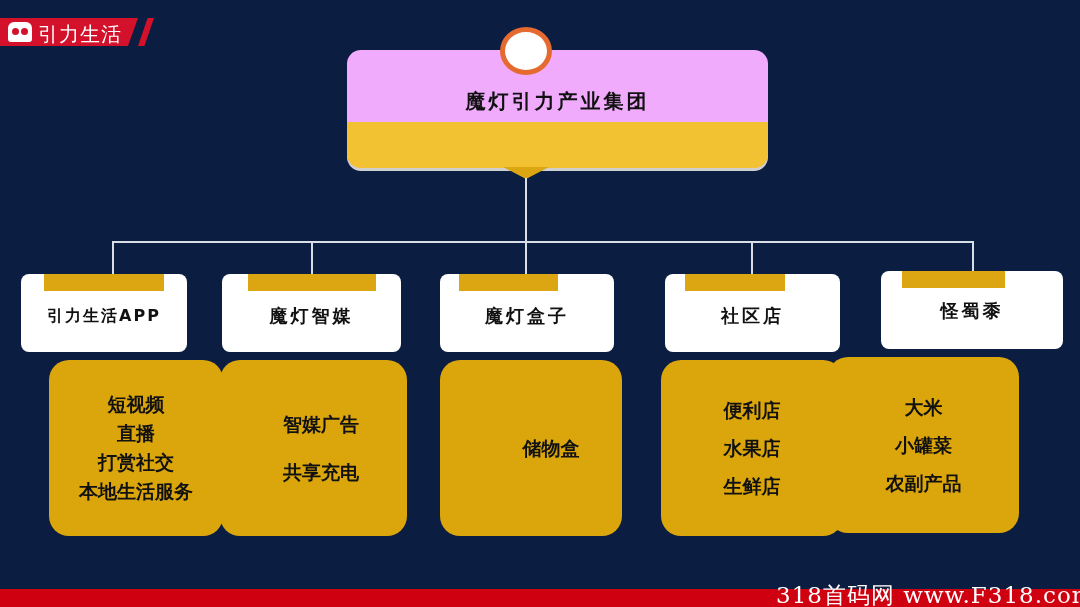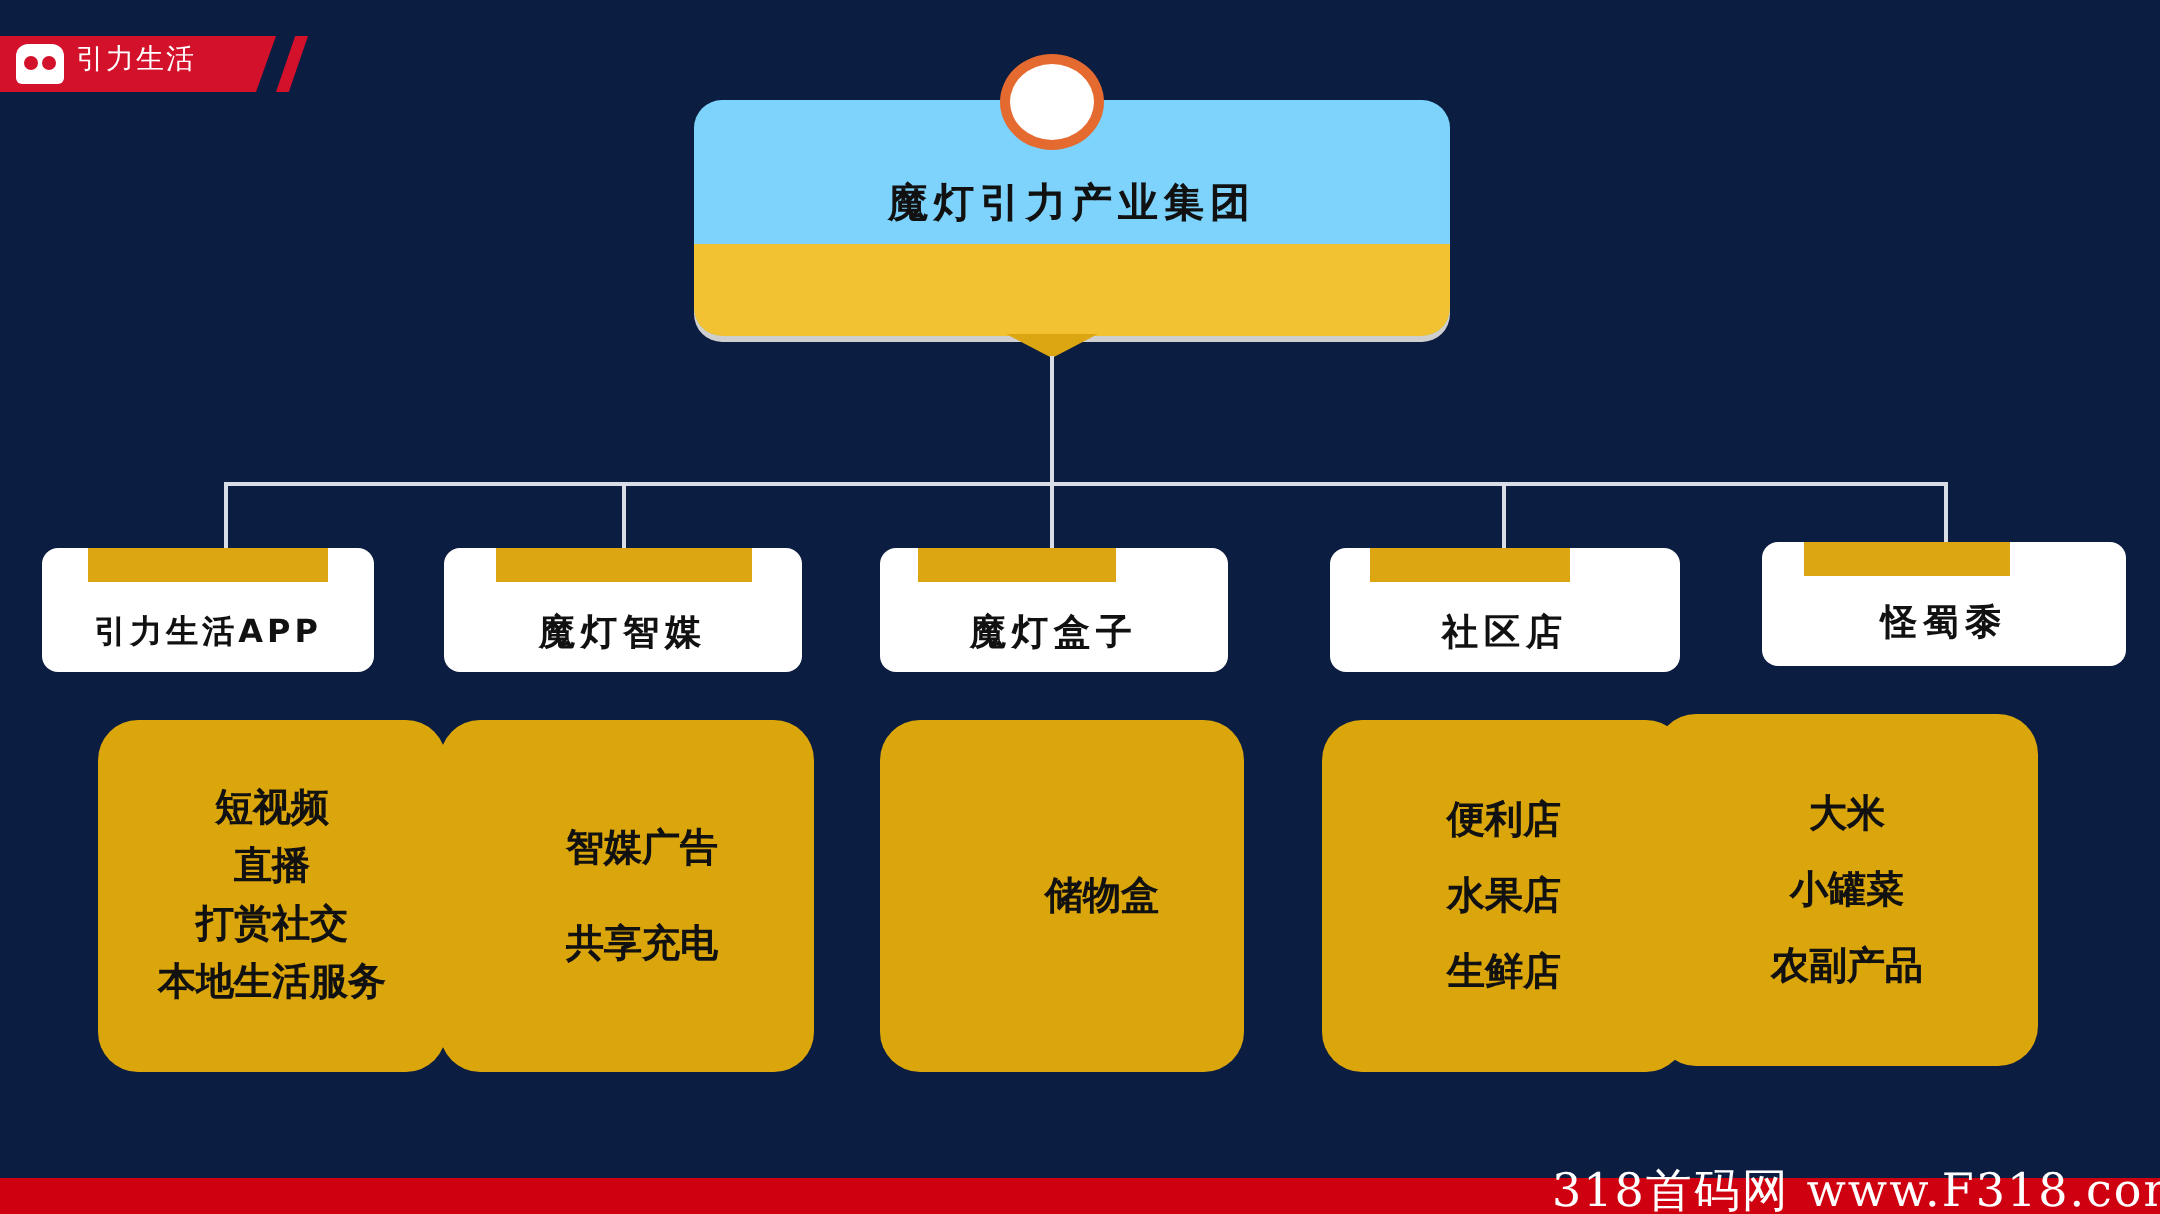--- a/index.html
+++ b/index.html
@@ -7,33 +7,33 @@
   body { background:#0b1d40; font-family:"DejaVu Sans","Liberation Sans",sans-serif; position:relative; }
 
   .brand { position:absolute; left:0; top:18px; height:28px; }
   .brand-bar { position:absolute; left:0; top:0; width:138px; height:28px; background:#d3112b;
     clip-path:polygon(0 0,100% 0,calc(100% - 10px) 100%,0 100%); }
   .brand-slash { position:absolute; left:138px; top:0; width:16px; height:28px; background:#d3112b;
     clip-path:polygon(60% 0,100% 0,40% 100%,0 100%); }
   .brand-logo { position:absolute; left:8px; top:4px; width:24px; height:20px; background:#fff; border-radius:6px 6px 3px 3px; }
   .brand-logo .eye { position:absolute; top:6px; width:7px; height:7px; background:#d3112b; border-radius:50%; }
   .brand-logo .eye.l { left:4px; } .brand-logo .eye.r { left:13px; }
-  .brand-text { position:absolute; left:38px; top:3px; color:#fff; font-size:14px; letter-spacing:1px; white-space:nowrap; }
+  .brand-text { position:absolute; left:38px; top:3px; color:#fff; font-size:20px; letter-spacing:1px; white-space:nowrap; }
 
-  .root { position:absolute; left:347px; top:50px; width:378px; height:118px; border-radius:14px; overflow:hidden;
-    background:#7dd3fc; box-shadow:0 3px 0 #cfcfcf; }
+  .root { position:absolute; left:347px; top:50px; width:421px; height:118px; border-radius:14px; overflow:hidden;
+    background:#f0abfc; box-shadow:0 3px 0 #cfcfcf; }
   .root-bottom { position:absolute; left:0; top:72px; width:100%; height:46px; background:#f2c232; }
   .root-title { position:absolute; left:0; top:38px; width:100%; text-align:center; font-size:20px; font-weight:bold; color:#111; letter-spacing:3px; }
   .root-circle { position:absolute; left:500px; top:27px; width:52px; height:48px; border-radius:50%; background:#fff; border:5px solid #e56a2f; }
   .root-pointer { position:absolute; left:503px; top:167px; width:46px; height:12px; background:#dba612;
     clip-path:polygon(0 0,100% 0,50% 100%); }
 
   .line { position:absolute; background:#d8dde6; }
 
-  .cat { position:absolute; top:274px; width:168px; height:62px; background:#fff; border-radius:8px; }
+  .cat { position:absolute; top:274px; width:168px; height:78px; background:#fff; border-radius:8px; }
   .cat-strip { position:absolute; left:26px; top:0; width:115px; height:17px; background:#dba612; }
   .cat-label { position:absolute; left:0; top:30px; width:100%; text-align:center; font-size:18px; font-weight:bold; color:#111; letter-spacing:3px; }
 
   .box { position:absolute; top:360px; height:176px; background:#dba60c; border-radius:20px;
     display:flex; flex-direction:column; justify-content:center; align-items:center; }
   .box-item { font-size:19px; font-weight:bold; color:#111; line-height:29px; }
   .box.spaced .box-item { line-height:48px; }
   .box.mid .box-item { line-height:38px; }
 
   .footer { position:absolute; left:0; top:589px; width:1080px; height:18px; background:#cf0010; }

